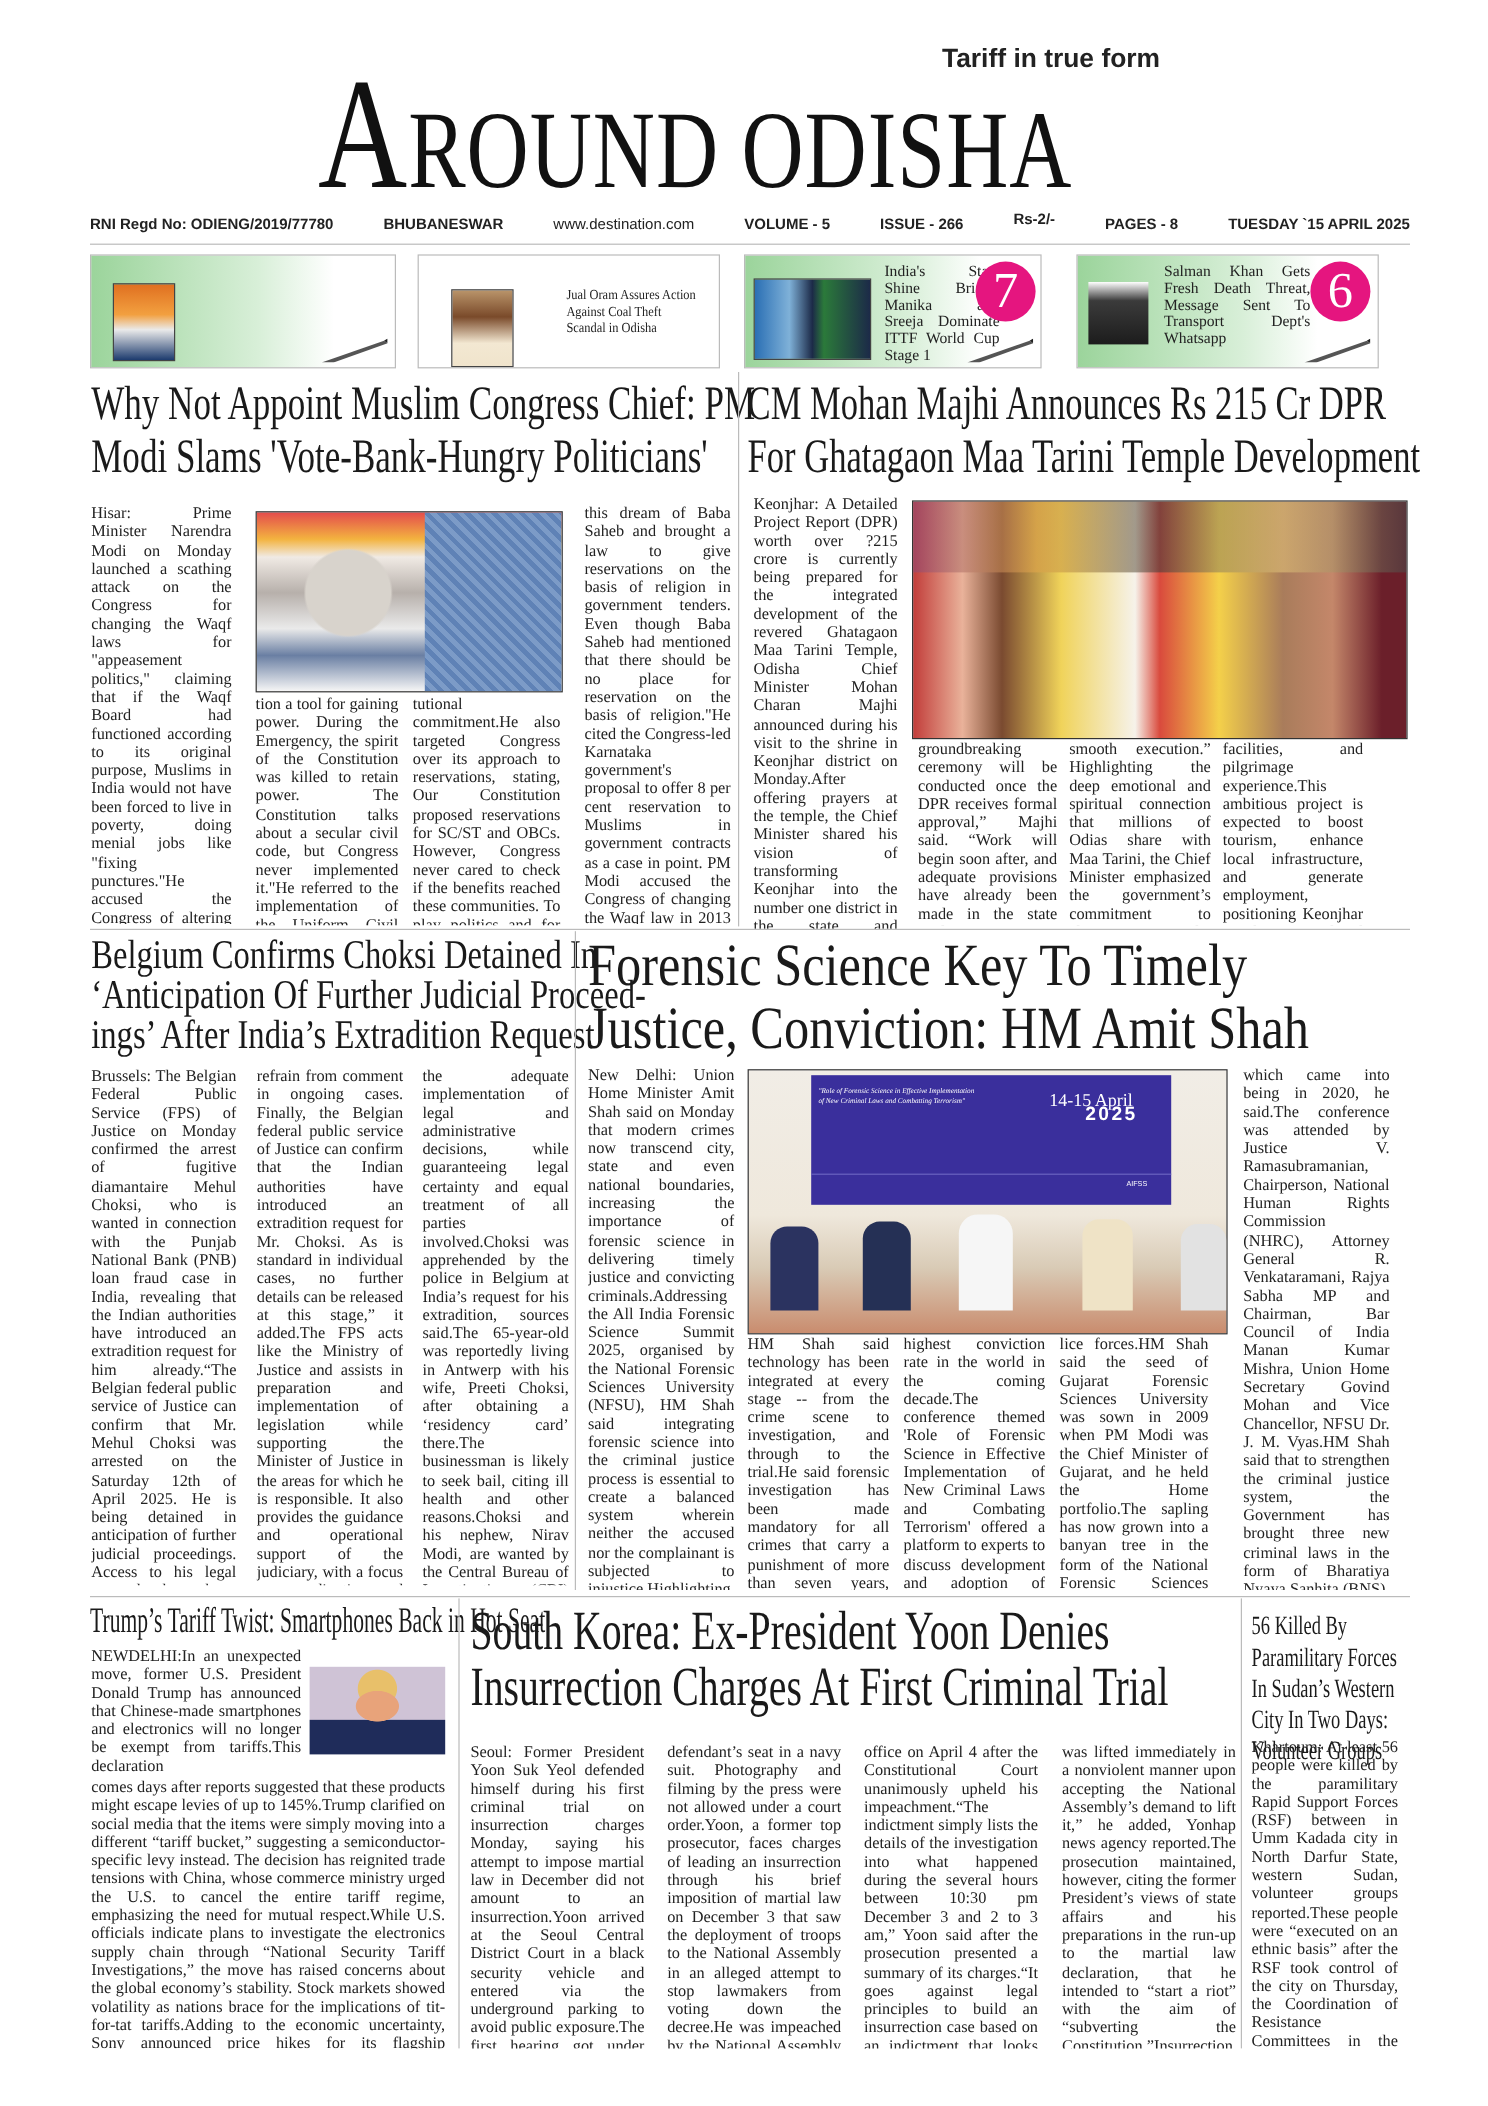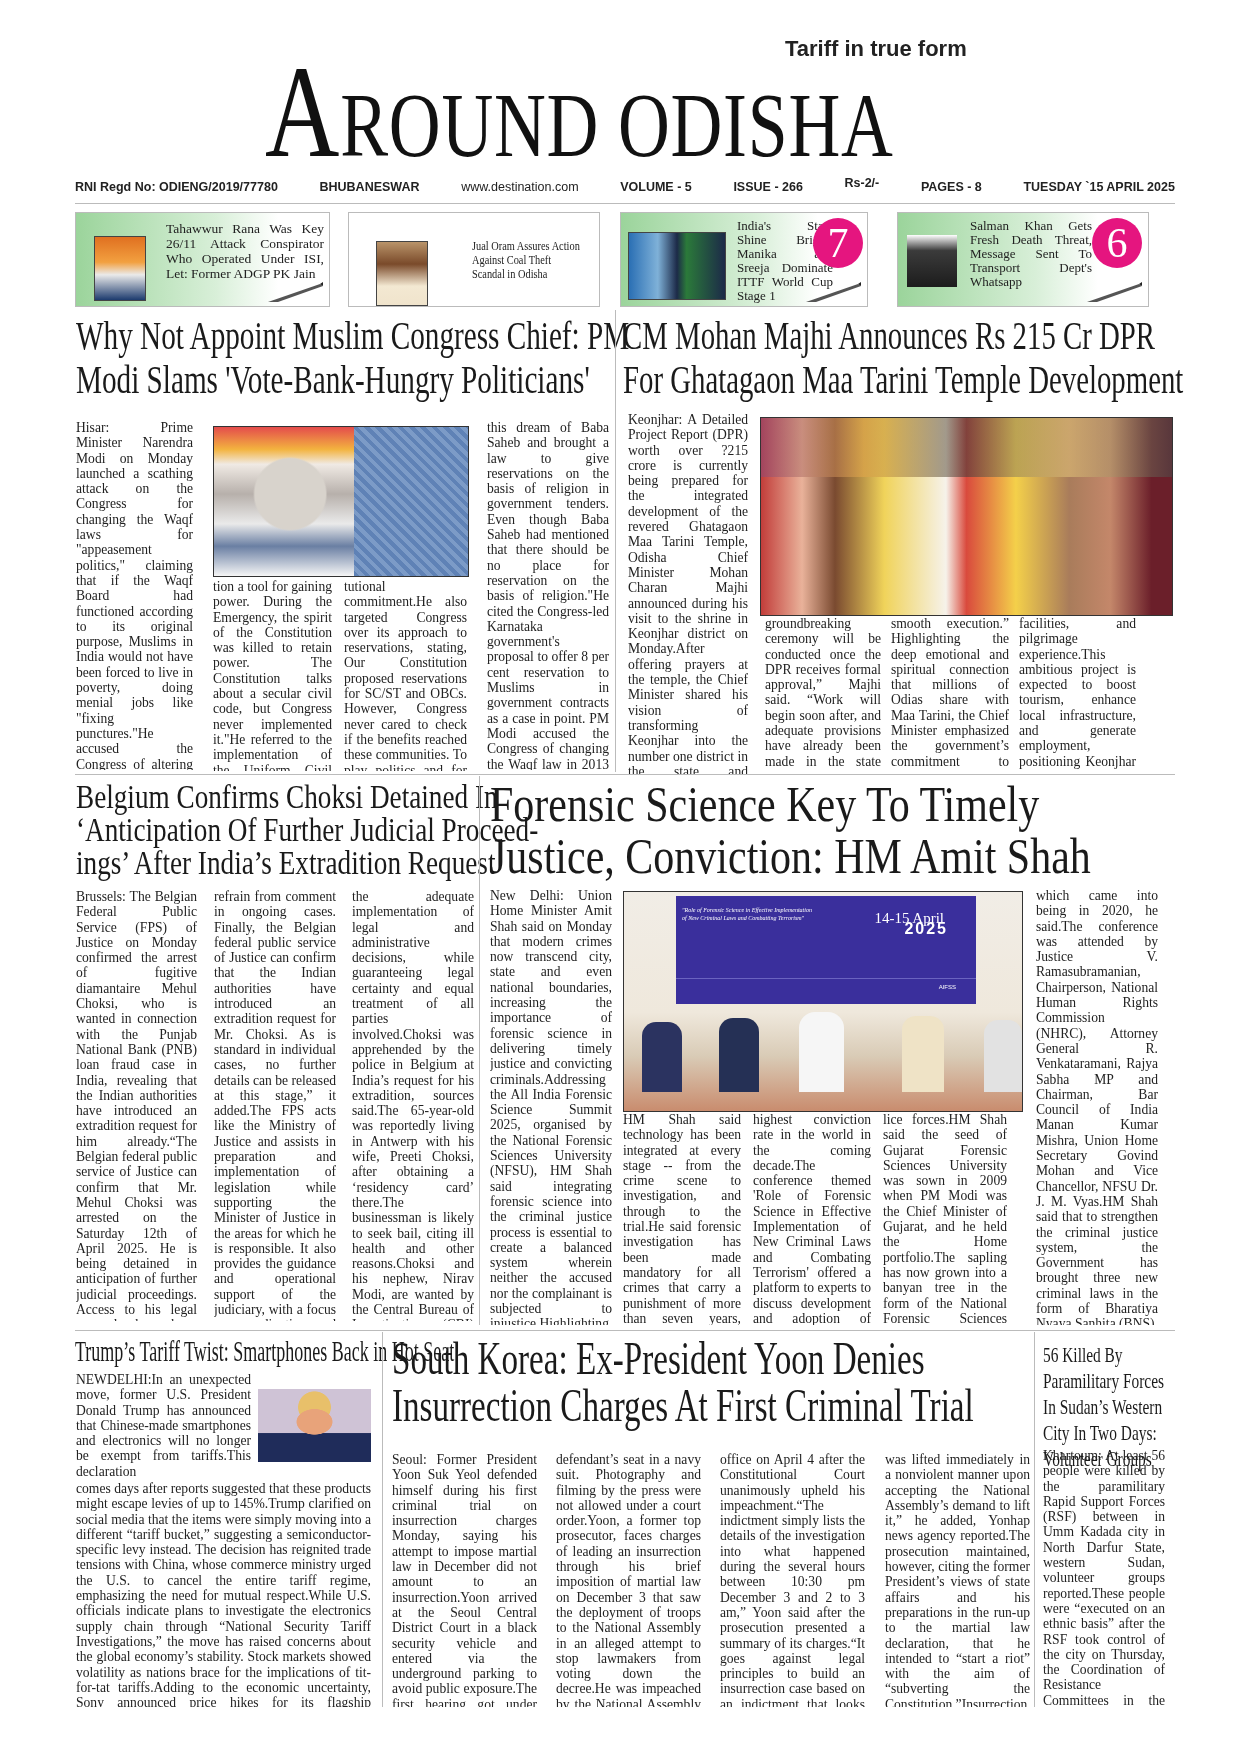--- a/index.html
+++ b/index.html
@@ -36,21 +36,20 @@
   <span>VOLUME - 5</span>
   <span>ISSUE - 266</span>
   <span style="position:relative;top:-4px">Rs-2/-</span>
   <span>PAGES - 8</span>
   <span>TUESDAY `15 APRIL 2025</span>
 </div>
 <div class="abs rule" style="top:203px"></div>
 
 <div class="abs teaser green" style="left:75px;width:255px">
   <div class="pic" style="left:18px;top:23px;width:52px;height:65px;background:linear-gradient(180deg,#e07020 0%,#f2a040 40%,#eaeaea 60%,#1d3b6e 100%)"></div>
-  <div class="txt" style="left:90px;top:8px;width:158px;font-size:13.5px;text-align:justify">Tahawwur Rana Was Key 26/11 Attack Conspirator Who Operated Under ISI, Let: Former ADGP PK Jain</div>
   <svg class="pen" viewBox="0 0 55 20">
       <polygon points="0,20 52,2 55,4 10,20" fill="#555"></polygon>
       <polygon points="52,2 55,0 55,4" fill="#222"></polygon>
     </svg>
 </div>
 
 <div class="abs teaser" style="left:348px;width:252px;background:#fff">
   <div class="pic" style="left:27px;top:28px;width:52px;height:65px;background:linear-gradient(180deg,#b9946a 0%,#7a4a2a 35%,#f3e8d2 70%,#f0e4cc 100%)"></div>
   <div class="txt" style="left:123px;top:26px;width:125px;font-size:11.5px;line-height:14px;transform:scaleX(.9);transform-origin:left top">Jual Oram Assures Action Against Coal Theft Scandal in Odisha</div>
 </div>

